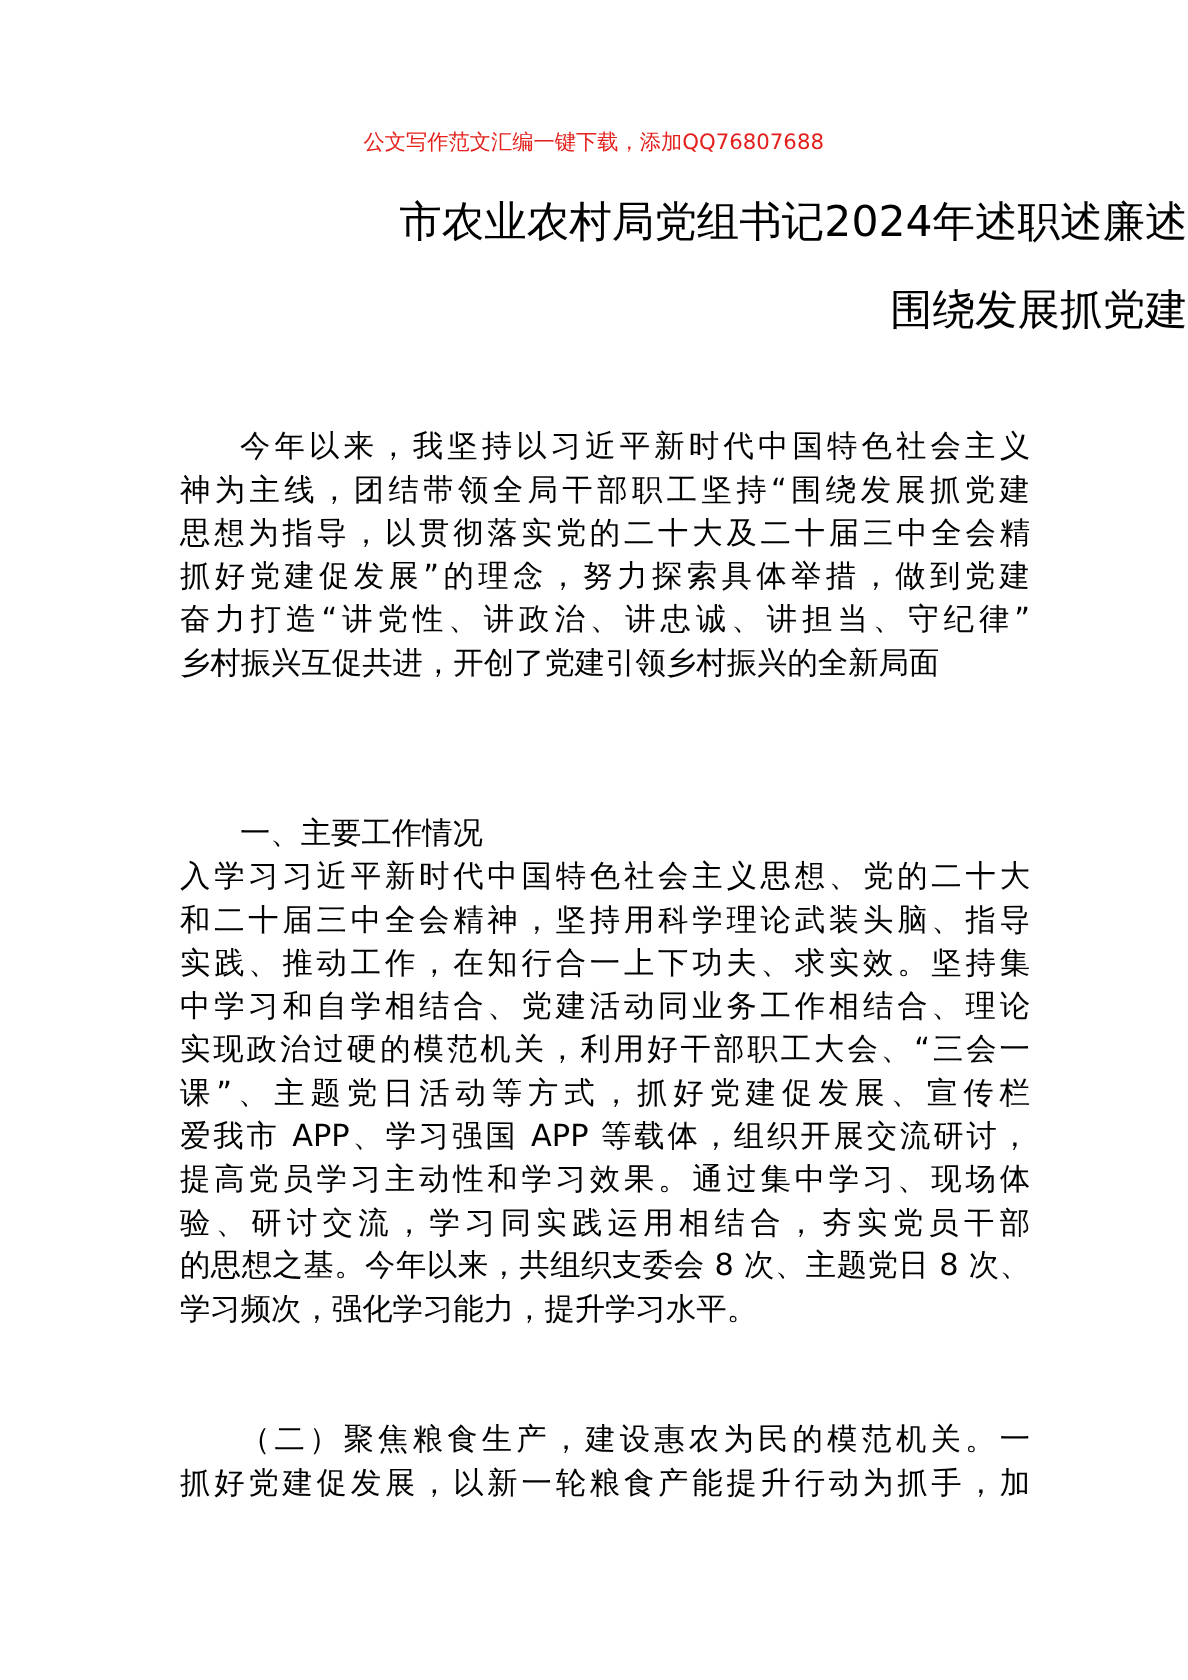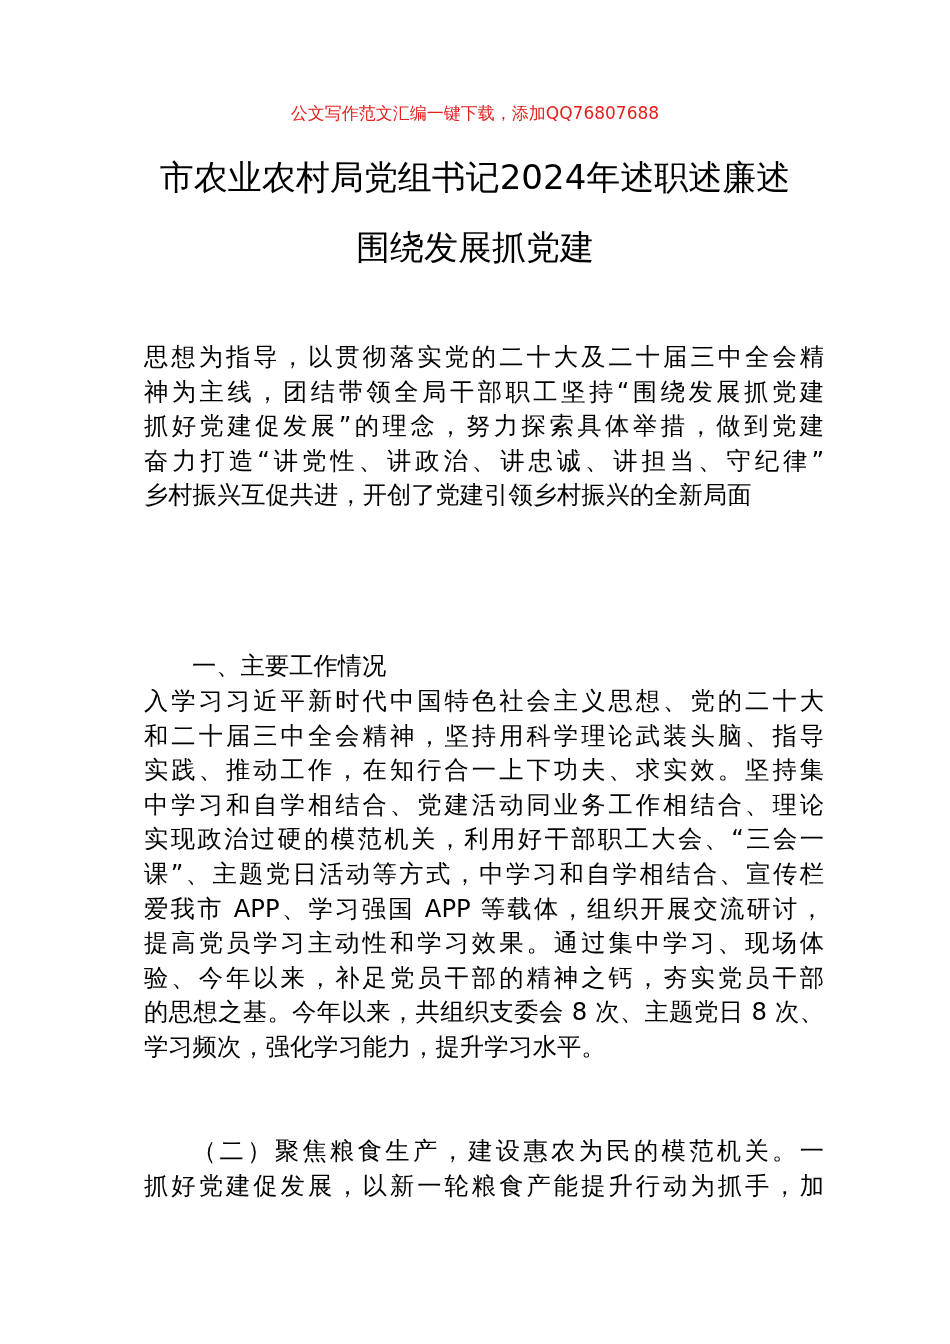--- a/index.html
+++ b/index.html
@@ -1,55 +1,56 @@
 <!DOCTYPE html>
 <html><head>
   <meta charset="utf-8">
   <style>
     html, body { margin: 0; padding: 0; background: #ffffff; }
     body { width: 950px; height: 1344px; position: relative; overflow: hidden; font-family: "DejaVu Sans", sans-serif; color: #000; }
     .header-note { position: absolute; top: 86px; left: 0; width: 950px; text-align: center; color: #e3201c; font-size: 17px; letter-spacing: 0px; font-family: "DejaVu Sans", sans-serif; margin-top: 16px; }
-    .title { position: absolute; left: 0; width: 950px; text-align: center; font-size: 34px; font-family: "DejaVu Sans", sans-serif; font-weight: normal; margin: 0; letter-spacing: 0px; }
+    .title { position: absolute; left: 0; width: 950px; text-align: right; font-size: 34px; font-family: "DejaVu Sans", sans-serif; font-weight: normal; margin: 0; letter-spacing: 0px; }
     .title.l1 { top: 155px; }
     .title.l2 { top: 225px; }
     .body-text { position: absolute; left: 144px; width: 680px; font-size: 24.3px; line-height: 34.6px; text-align: justify; font-family: "DejaVu Sans", sans-serif; }
     .line { display: block; white-space: nowrap; text-align-last: justify; height: 34.6px; }
     .line.last { text-align-last: left; }
     .indent { padding-left: 48px; }
   </style>
 </head>
 <body>
 
 <div class="header-note">公文写作范文汇编一键下载，添加QQ76807688</div>
 
 <h1 class="title l1">市农业农村局党组书记2024年述职述廉述</h1>
 <h1 class="title l2">围绕发展抓党建</h1>
 
 <div class="body-text" style="top:340px;">
+  <span class="line indent">今年以来，我坚持以习近平新时代中国特色社会主义</span>
+  <span class="line">神为主线，团结带领全局干部职工坚持“围绕发展抓党建</span>
   <span class="line">思想为指导，以贯彻落实党的二十大及二十届三中全会精</span>
-  <span class="line">神为主线，团结带领全局干部职工坚持“围绕发展抓党建</span>
   <span class="line">抓好党建促发展”的理念，努力探索具体举措，做到党建</span>
   <span class="line">奋力打造“讲党性、讲政治、讲忠诚、讲担当、守纪律”</span>
   <span class="line last">乡村振兴互促共进，开创了党建引领乡村振兴的全新局面</span>
 </div>
 
 <div class="body-text" style="top:649px;">
   <span class="line last indent">一、主要工作情况</span>
 </div>
 
 <div class="body-text" style="top:684px;">
   <span class="line">入学习习近平新时代中国特色社会主义思想、党的二十大</span>
   <span class="line">和二十届三中全会精神，坚持用科学理论武装头脑、指导</span>
   <span class="line">实践、推动工作，在知行合一上下功夫、求实效。坚持集</span>
   <span class="line">中学习和自学相结合、党建活动同业务工作相结合、理论</span>
   <span class="line">实现政治过硬的模范机关，利用好干部职工大会、“三会一</span>
-  <span class="line">课”、主题党日活动等方式，中学习和自学相结合、宣传栏</span>
+  <span class="line">课”、主题党日活动等方式，抓好党建促发展、宣传栏</span>
   <span class="line">爱我市 APP、学习强国 APP 等载体，组织开展交流研讨，</span>
   <span class="line">提高党员学习主动性和学习效果。通过集中学习、现场体</span>
-  <span class="line">验、今年以来，补足党员干部的精神之钙，夯实党员干部</span>
+  <span class="line">验、研讨交流，学习同实践运用相结合，夯实党员干部</span>
   <span class="line">的思想之基。今年以来，共组织支委会 8 次、主题党日 8 次、</span>
   <span class="line last">学习频次，强化学习能力，提升学习水平。</span>
 </div>
 
 <div class="body-text" style="top:1134px;">
   <span class="line indent">（二）聚焦粮食生产，建设惠农为民的模范机关。一</span>
   <span class="line">抓好党建促发展，以新一轮粮食产能提升行动为抓手，加</span>
 </div>
 
 </body></html>

